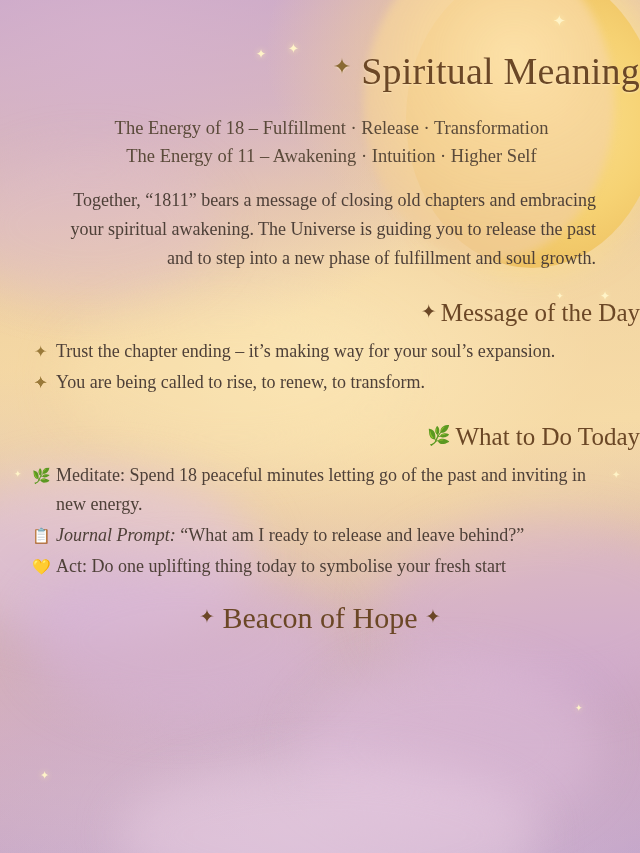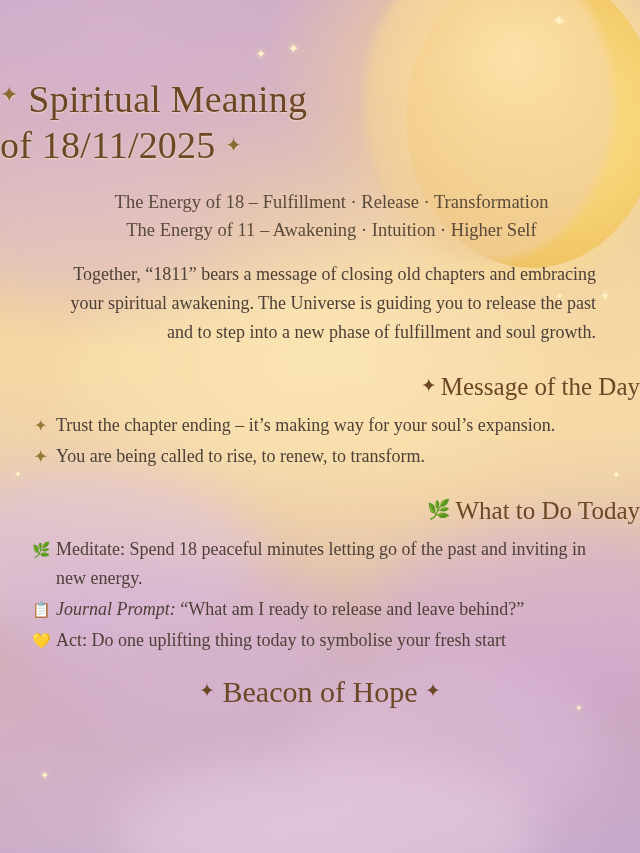--- a/index.html
+++ b/index.html
@@ -86,25 +86,25 @@
 
   .content {
     position: absolute;
     left: 0; top: 0;
     width: 640px;
     height: 853px;
     color: #6a4a2a;
   }
 
   .title {
-    text-align: left;
+    text-align: right;
     font-size: 38px;
     line-height: 46px;
     color: #6b4726;
-    padding-top: 72px;
+    padding-top: 44px;
     letter-spacing: 0.2px;
     text-shadow: 0 1px 2px rgba(255,240,200,0.6);
   }
   .title .star {
     font-size: 22px;
     color: #8a6a33;
     vertical-align: 10px;
   }
   .title .line2 .star {
     vertical-align: 6px;
@@ -205,24 +205,20 @@
   <span class="sparkle" style="left:612px; top:470px; font-size:10px;">✦</span>
   <span class="sparkle" style="left:575px; top:704px; font-size:9px;">✦</span>
 
   <div class="content">
 
     <div class="title">
       <div class="line1">
         <span class="star">✦</span>
         <span>Spiritual Meaning</span>
       </div>
-      <div class="line2">
-        <span>of 18/11/2025</span>
-        <span class="star">✦</span>
-      </div>
     </div>
 
     <div class="energy">
       <div>The Energy of 18 – Fulfillment · Release · Transformation</div>
       <div>The Energy of 11 – Awakening · Intuition · Higher Self</div>
     </div>
 
     <div class="para">Together, “1811” bears a message of closing old chapters and embracing your spiritual awakening. The Universe is guiding you to release the past and to step into a new phase of fulfillment and soul growth.</div>
 
     <div class="section-head">

